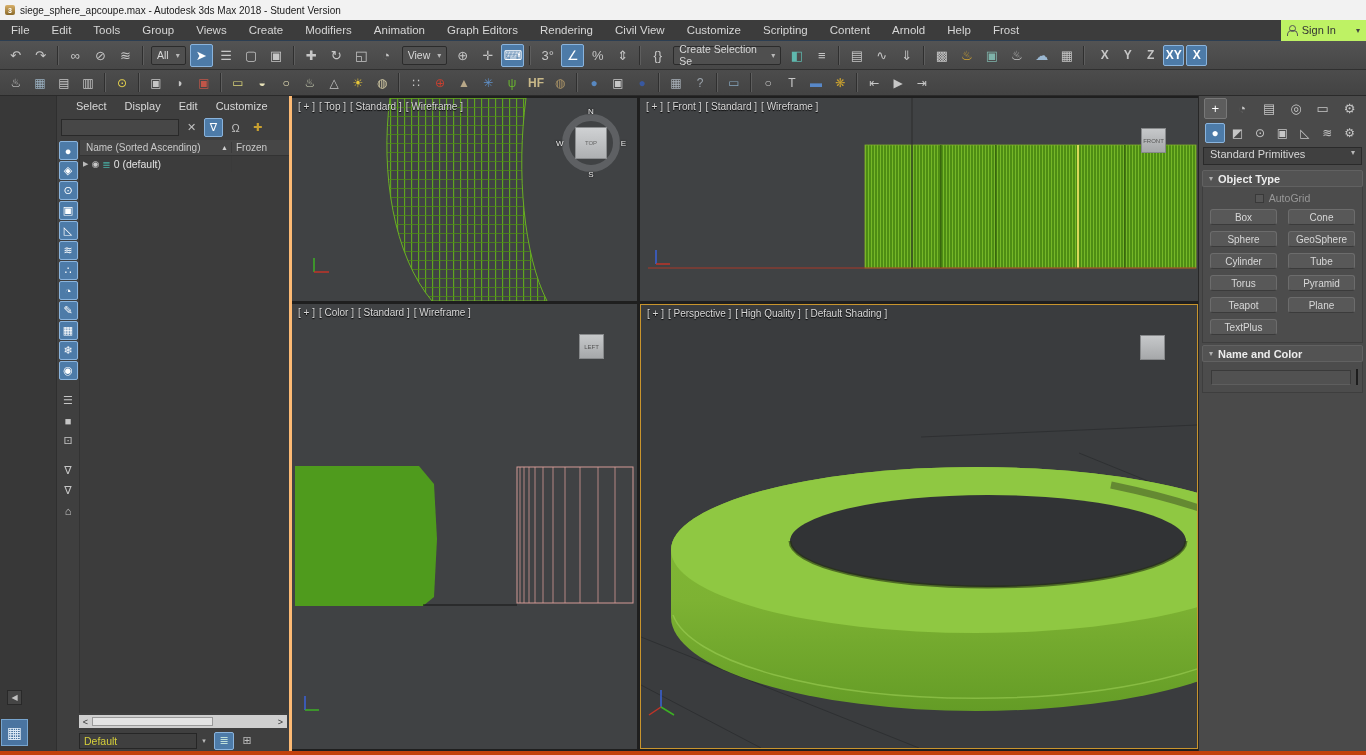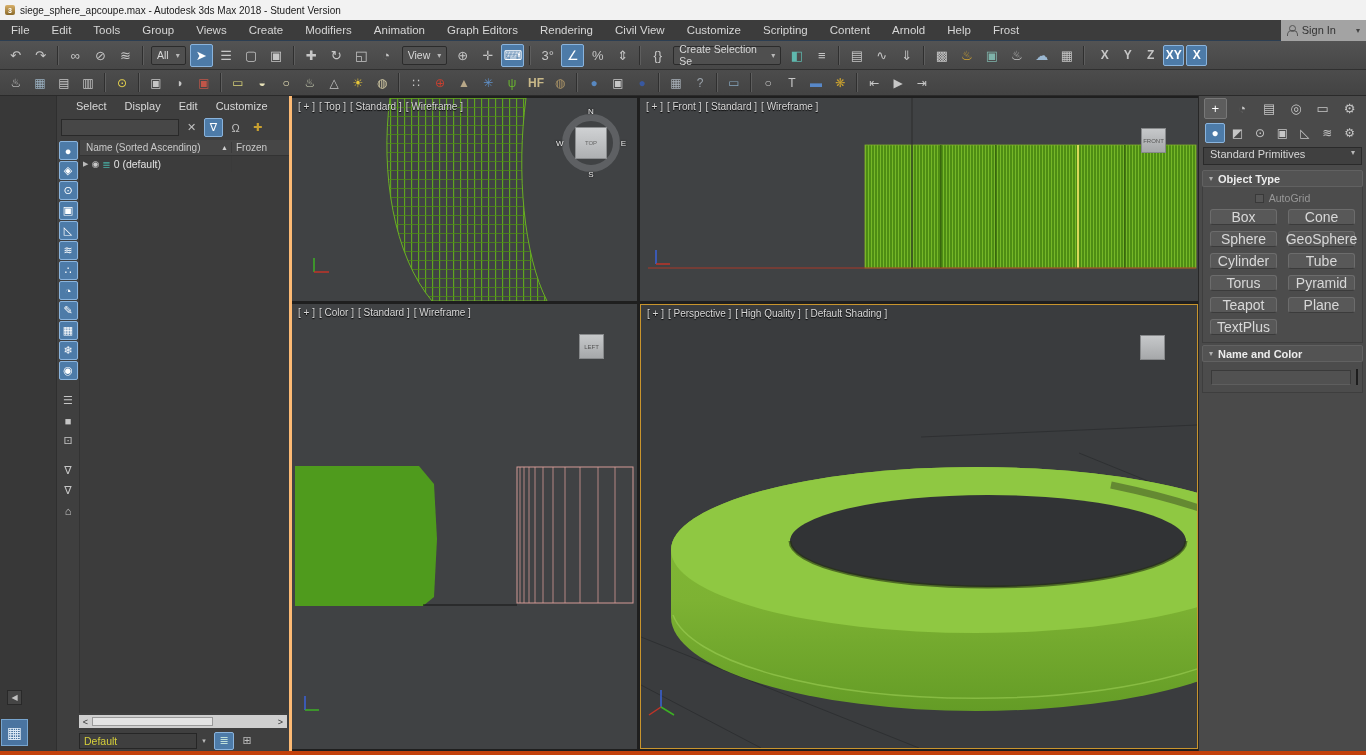--- a/index.html
+++ b/index.html
@@ -4,21 +4,21 @@
 <style>
   *{box-sizing:border-box;margin:0;padding:0;user-select:none}
   body{font-family:"Liberation Sans","DejaVu Sans",sans-serif;background:#222}
   #app{position:relative;width:1366px;height:755px;overflow:hidden;background:#3c3c3c}
   
   .titlebar{height:20px;background:#f2f2f2;display:flex;align-items:center;gap:5px;padding:0 5px;font-size:10px;color:#1a1a1a}
   .appicon{width:10px;height:10px;border-radius:2px;background:linear-gradient(#d8b06a,#8a6a2a);color:#fff;font-size:7px;font-weight:bold;display:flex;align-items:center;justify-content:center}
   
   .menubar{height:21px;background:#3c3c3c;display:flex;align-items:center;color:#d6d6d6;font-size:11.5px;border-bottom:1px solid #2c3e52}
   .menubar .mi{padding:0 11px;height:100%;display:flex;align-items:center;cursor:default}
-  .signin{margin-left:auto;height:21px;background:#a3a3a3;color:#333;display:flex;align-items:center;gap:6px;padding:0 6px;font-size:11px}
+  .signin{margin-left:auto;height:21px;background:#bef264;color:#333;display:flex;align-items:center;gap:6px;padding:0 6px;font-size:11px}
   .person{width:9px;height:10px;position:relative}
   .person::before{content:"";position:absolute;left:2px;top:0;width:5px;height:5px;border:1px solid #555;border-radius:50%}
   .person::after{content:"";position:absolute;left:0;top:5px;width:9px;height:5px;border:1px solid #555;border-bottom:none;border-radius:5px 5px 0 0}
   .signin .caret{font-size:8px;color:#444;padding-left:14px}
   
   .toolbar1{height:29px;background:linear-gradient(#535353,#474747);display:flex;align-items:center;padding:0 3px;border-bottom:1px solid #303030}
   .toolbar2{height:26px;background:linear-gradient(#4c4c4c,#434343);display:flex;align-items:center;padding:0 4px;border-bottom:1px solid #2a2a2a}
   .tbi{width:23px;height:23px;margin:0 1px;border-radius:2px;display:flex;align-items:center;justify-content:center;font-size:13px;color:#c6c6c6;flex:0 0 auto}
   .toolbar2 .tbi{width:22px;height:22px;font-size:12px}
   .tbi.active{background:#4d7ba8;border:1px solid #8ab4dd;color:#fff}
@@ -87,21 +87,21 @@
   .cmd-sub .tbi{width:20px;height:20px;font-size:12px}
   .cat-dd{margin:2px 4px 3px;height:18px;background:#404040;border:1px solid #2a2a2a;display:flex;align-items:flex-start;padding:0 6px;color:#d6d6d6;font-size:11px}
   .cat-dd .ar{margin-left:auto;font-size:8px;color:#b8b8b8}
   .rollout{margin:2px 3px 0}
   .ro-head{height:17px;display:flex;align-items:center;gap:5px;font-weight:bold;color:#ededed;font-size:11px;background:#535353;border:1px solid #616161;border-radius:2px;padding:0 6px}
   .ro-head .ar{font-size:8px;color:#b0b0b0;font-weight:normal}
   .ro-body{background:#4c4c4c;border:1px solid #3e3e3e;border-top:none;padding:5px 4px 7px}
   .autogrid{display:flex;align-items:center;justify-content:center;gap:5px;color:#989898;font-size:10.5px;margin-bottom:5px}
   .cb{width:9px;height:9px;background:#565656;border:1px solid #393939}
   .btn-grid{display:grid;grid-template-columns:repeat(2,67px);gap:6px 11px;justify-content:center}
-  .objbtn{height:16px;background:#585858;border:1px solid #6c6c6c;border-bottom-color:#3b3b3b;border-radius:3px;color:#d8d8d8;font-size:14px;display:flex;align-items:center;justify-content:center}
+  .objbtn{height:16px;background:#585858;border:1px solid #6c6c6c;border-bottom-color:#3b3b3b;border-radius:3px;color:#d8d8d8;font-size:10px;display:flex;align-items:center;justify-content:center}
   .nc-body{display:flex;align-items:center;gap:5px;padding:7px 8px}
   .name-input{flex:1;height:15px;background:#515151;border:1px solid #3a3a3a;border-bottom-color:#5e5e5e;color:#ddd;font-size:10px;font-family:inherit;padding:0 3px}
   .swatch{width:13px;height:16px;border:1px solid #1d1d1d}
   
   .timebar{height:10px;background:#2f2f2f;position:relative;overflow:hidden;border-top:7px solid #c2410c}
   .time-btn{position:absolute;top:1px;width:16px;height:14px;background:#494949;border:1px solid #2c2c2c;color:#b8b8b8;font-size:7px;display:flex;align-items:center;justify-content:center}
   .time-track{position:absolute;left:64px;top:1px;width:296px;height:14px;background:#4d4d4d;border:1px solid #333;color:#c0c0c0;font-size:9px;text-align:center;line-height:13px}
 </style>
 </head>
 <body>

